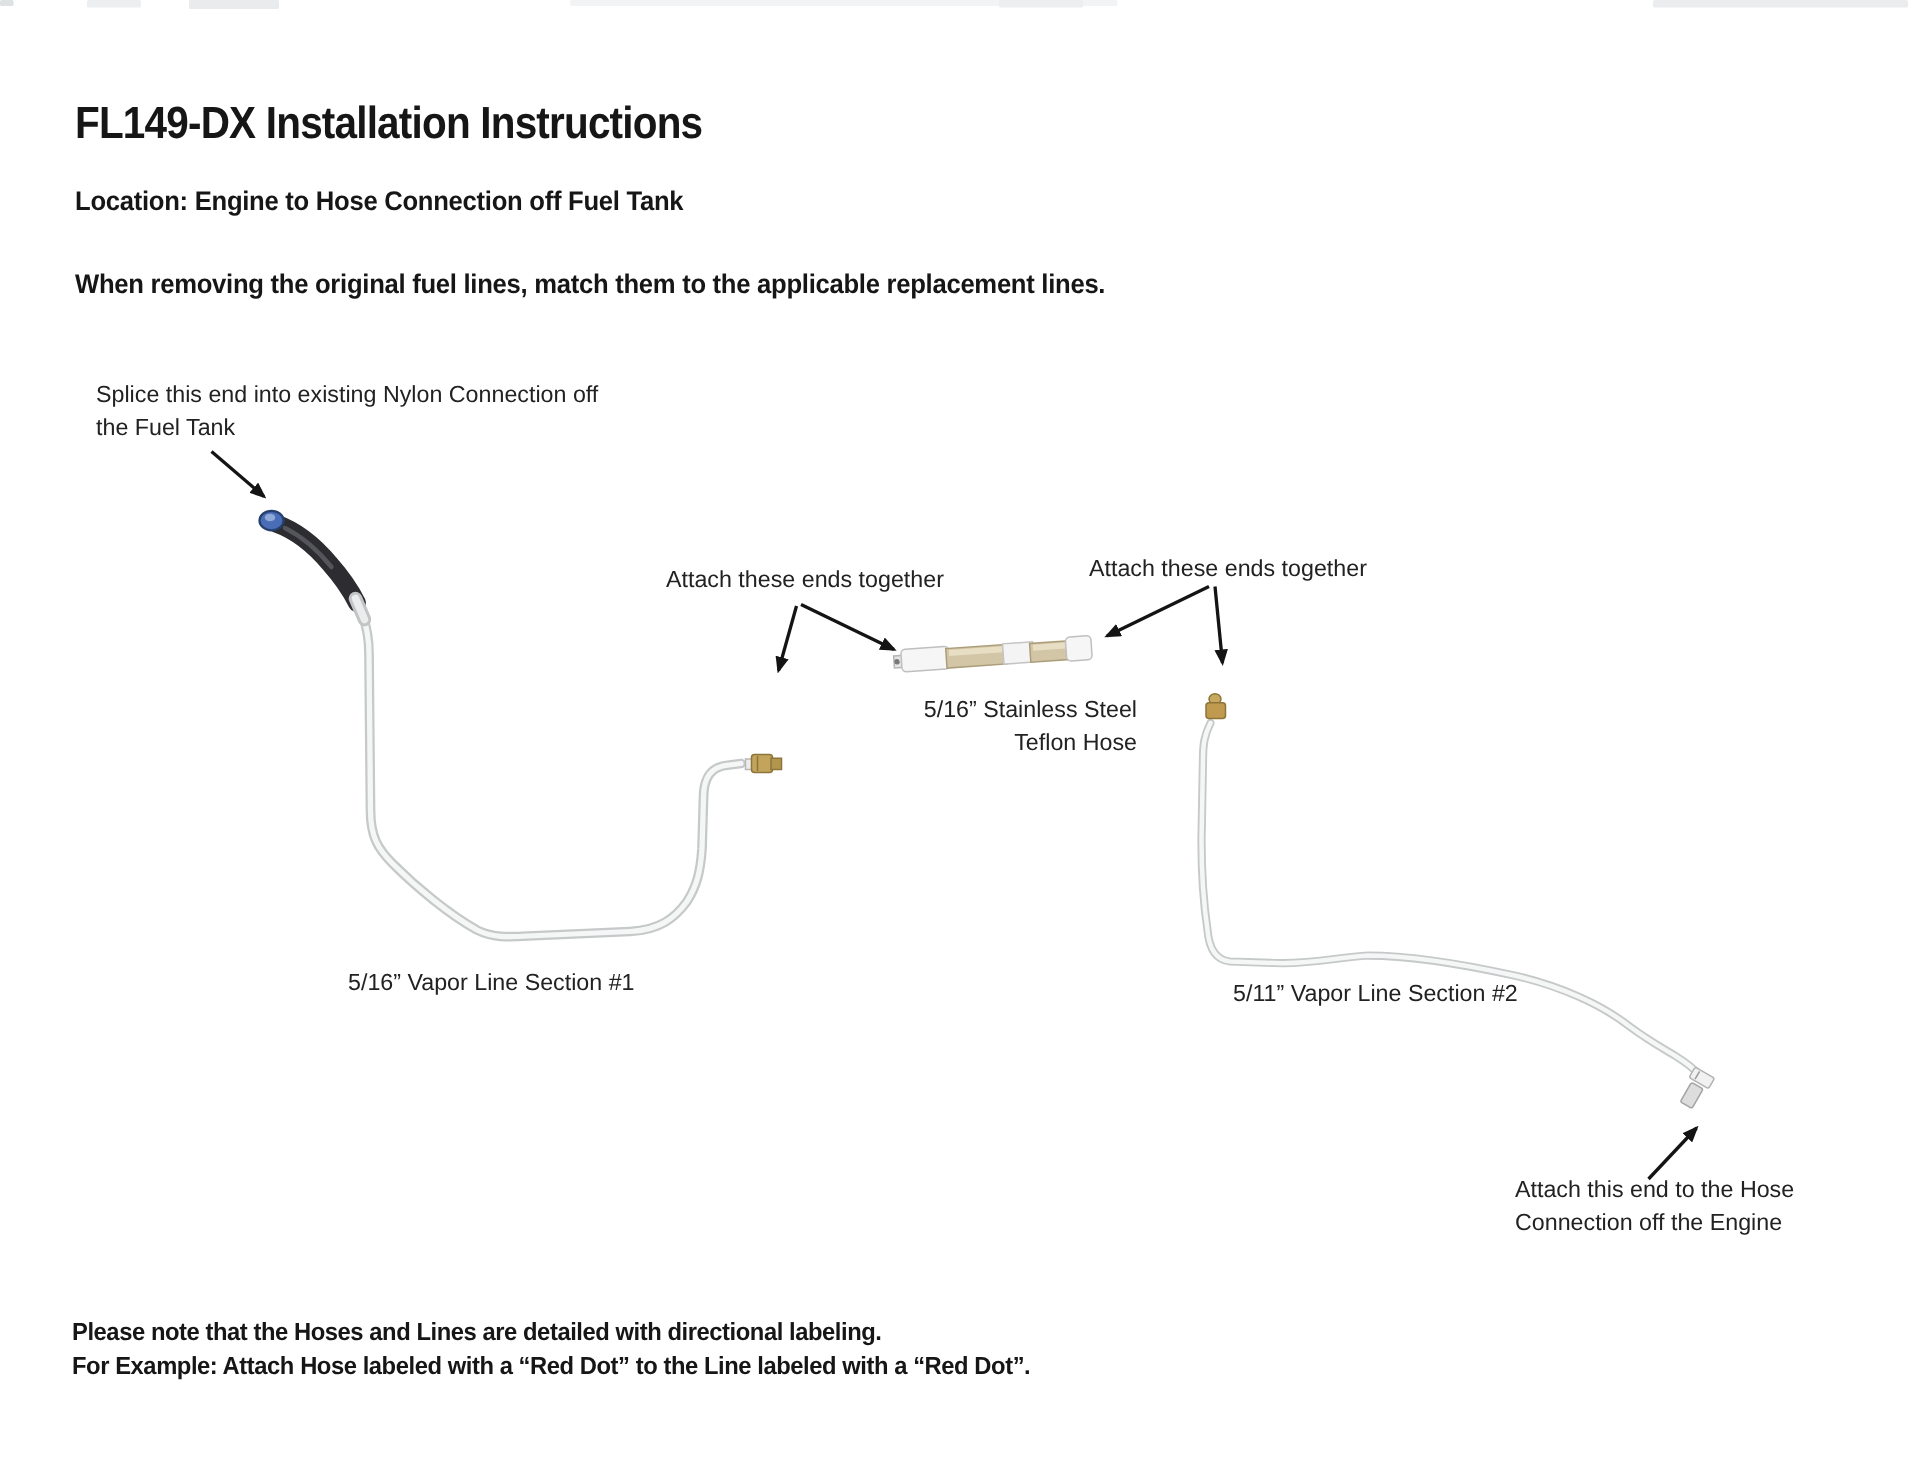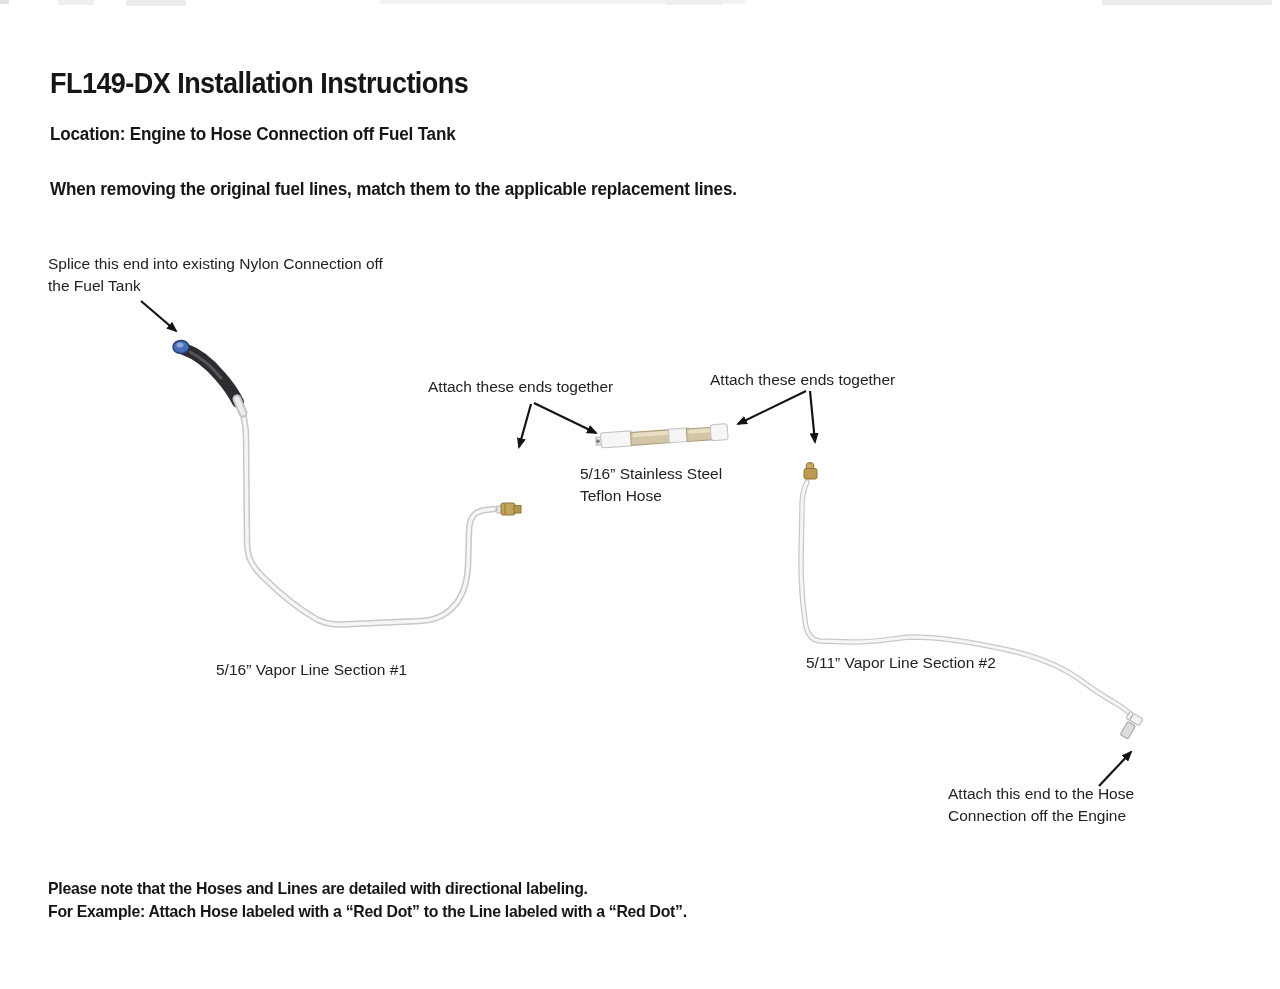--- a/index.html
+++ b/index.html
@@ -34,28 +34,29 @@
     white-space: nowrap;
   }
   .loc-line   { left: 50px; top: 124px; }
   .intro-line { left: 50px; top: 179px; }
 
   
   .note {
     font-size: 15.5px;
     line-height: 22px;
     color: #222;
+    margin-left: 16px;
   }
   .splice-note  { left: 48px;  top: 253px; width: 345px; }
   .attach-left  { left: 428px; top: 376px; white-space: nowrap; }
   .attach-right { left: 710px; top: 369px; white-space: nowrap; }
-  .teflon-lbl   { left: 580px; top: 463px; width: 162px; }
-  .vl1-lbl      { left: 216px; top: 659px; white-space: nowrap; }
+  .teflon-lbl   { left: 580px; top: 463px; width: 162px; text-align: right; }
+  .vl1-lbl      { left: 216px; top: 645px; white-space: nowrap; }
   .vl2-lbl      { left: 806px; top: 652px; white-space: nowrap; }
-  .engine-note  { left: 948px; top: 783px; width: 206px; }
+  .engine-note  { left: 994px; top: 783px; width: 206px; }
 
   
   .footer-line {
     left: 48px;
     font-size: 16.5px; font-weight: bold;
     letter-spacing: -0.3px;
     transform: scaleX(0.96); transform-origin: left top;
     color: #161616;
     white-space: nowrap;
   }

